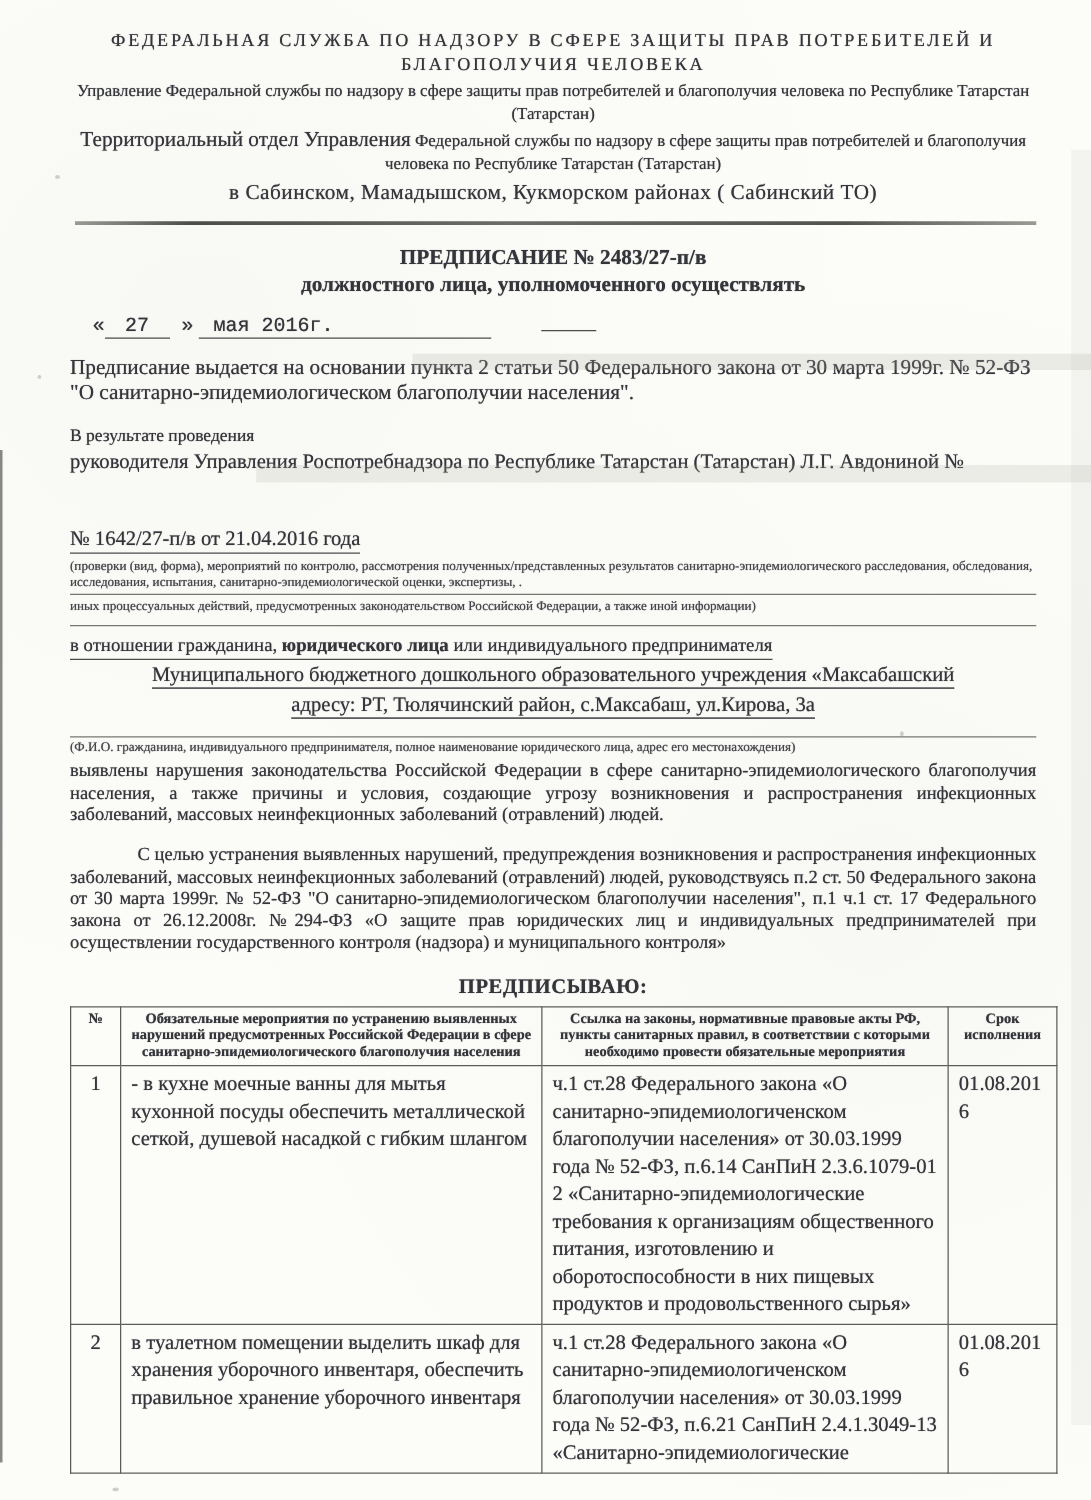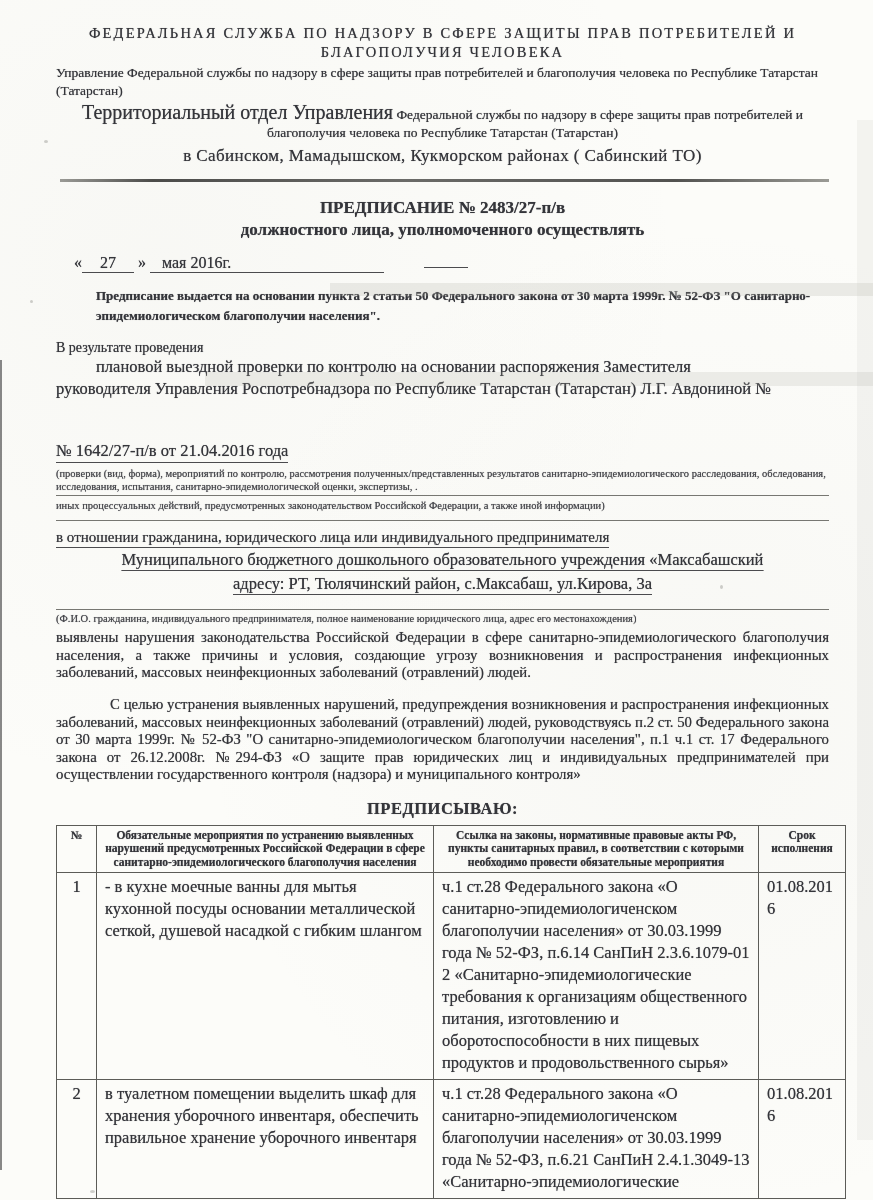--- a/index.html
+++ b/index.html
@@ -11,44 +11,44 @@
       radial-gradient(circle at 80% 60%, rgba(170,170,160,0.05), transparent 50%);
     overflow:hidden;
     font-family:"Liberation Serif","DejaVu Serif",serif;
     color:#34353a;
     box-sizing:border-box;
     padding:24px 44px 0 56px;
     text-shadow:0 0 0.7px rgba(55,55,60,0.75);
   }
   
   .agency { font-size:14.5px; letter-spacing:2.2px; line-height:19px; text-align:center; max-width:770px; margin:0 auto; }
-  .department { margin-top:2px; font-size:13.5px; line-height:18px; text-align:left; }
+  .department { margin-top:2px; font-size:13.5px; line-height:18px; text-align:center; }
   .territorial { margin-top:3px; font-size:13.5px; line-height:18px; text-align:center; }
-  .territorial .lead { font-size:20px;text-align:right; }
+  .territorial .lead { font-size:17px;text-align:right; }
   .districts { margin-top:3px; font-size:17px; line-height:21px; text-align:center; letter-spacing:0.4px; }
   .rule { margin:13px 0 0 4px; height:3px; border:none;
     background:linear-gradient(to right,#9a9a95,#4c4c4a 12%,#6b6b68 45%,#525250 80%,#9a9a95); }
   
   .title { margin-top:15px; text-align:center; font-weight:bold; font-size:17px; line-height:22px; }
   
-  .date-line { margin:13px 0 0 18px; font-size:16px; white-space:nowrap; }
+  .date-line { margin:13px 0 0 18px; font-size:16px; white-space:nowrap;font-family:Liberation Mono, monospace; }
   .u-day { display:inline-block; width:52px; text-align:center; border-bottom:1.4px solid #4b4b4e; }
   .u-month { display:inline-block; width:222px; padding-left:12px; border-bottom:1.4px solid #4b4b4e; margin-left:4px; }
   .u-blank { display:inline-block; width:44px; border-bottom:1.4px solid #4b4b4e; margin-left:40px; }
   
-  .basis { margin-top:13px; font-weight:bold; font-size:13px; line-height:20px;margin-left:40px; }
+  .basis { margin-top:13px; font-weight:normal; font-size:17px; line-height:20px; }
   .result-intro { margin-top:8px; font-size:14px; line-height:17px; }
   .detail-line { font-size:16.5px; line-height:22px; }
   .detail-line.indent { padding-left:40px; }
   .detail-line.underlined { width:fit-content; border-bottom:1.5px solid #4b4b4e;margin-top:40px; }
   .fineprint { margin-top:3px; font-size:10.5px; line-height:12.5px; text-align:left; color:#46474c; }
   .hairline { border:none; border-top:1px solid #777772; margin:2px 0 0 0; }
   .hairline.gap { margin-top:7px; }
   .subject-label { margin-top:7px; font-size:15px; line-height:19px; width:fit-content; border-bottom:1.3px solid #4b4b4e; }
-  .subject-label .b { font-weight:normal; }
+  .subject-label .b { font-weight:bold; }
   .subject-line { font-size:16.5px; line-height:24px; text-decoration:underline; text-decoration-color:#4b4b4e; text-decoration-thickness:1.3px; text-underline-offset:5px; }
   .subject-line.c { text-align:center; }
   .body-para { margin-top:4px; font-size:14.8px; line-height:17.5px; text-align:justify; }
   .body-para.indent { margin-top:0; text-indent:54px; }
   .command { margin-top:6px; text-align:center; font-weight:bold; font-size:16.5px; letter-spacing:0.5px; }
   
   table.order { margin-top:6px; width:100%; border-collapse:collapse; table-layout:fixed; }
   table.order th, table.order td { border:1px solid #5c5c58; vertical-align:top; }
   table.order th { font-size:11.5px; line-height:13.5px; font-weight:bold; padding:3px 5px; text-align:center; }
   table.order td { font-size:16.5px; line-height:22px; padding:3px 8px 5px 8px; }
@@ -90,21 +90,20 @@
     <div>должностного лица, уполномоченного осуществлять</div>
   </div>
 
   <div class="date-line">
     <span>«</span><span class="u-day">27</span> <span>»</span><span class="u-month">мая    2016г.</span><span class="u-blank"></span>
   </div>
 
   <p class="basis">Предписание выдается на основании пункта 2 статьи 50 Федерального закона от 30 марта 1999г. № 52-ФЗ "О санитарно-эпидемиологическом благополучии населения".</p>
 
   <div class="result-intro">В результате проведения</div>
-  <div class="detail-line indent">плановой  выездной проверки по контролю на основании распоряжения   Заместителя</div>
   <div class="detail-line">руководителя Управления Роспотребнадзора по Республике Татарстан (Татарстан) Л.Г. Авдониной №</div>
   <div class="detail-line underlined">№ 1642/27-п/в от 21.04.2016 года</div>
 
   <div class="fineprint" style="margin-top:5px;">(проверки (вид, форма), мероприятий по контролю, рассмотрения полученных/представленных результатов санитарно-эпидемиологического расследования, обследования, исследования, испытания, санитарно-эпидемиологической оценки, экспертизы,  .</div>
   <hr class="hairline">
   <div class="fineprint" style="margin-top:4px;">иных процессуальных действий, предусмотренных законодательством Российской Федерации, а также иной информации)</div>
   <hr class="hairline gap">
 
   <div class="subject-label"><span>в отношении гражданина, </span><span class="b">юридического лица</span><span> или индивидуального предпринимателя</span></div>
 
@@ -130,21 +129,21 @@
       <tr>
         <th>№</th>
         <th>Обязательные мероприятия по устранению выявленных нарушений предусмотренных Российской Федерации в сфере санитарно-эпидемиологического благополучия населения</th>
         <th>Ссылка на законы, нормативные правовые акты РФ, пункты санитарных правил, в соответствии с которыми необходимо провести обязательные мероприятия</th>
         <th>Срок исполнения</th>
       </tr>
     </thead>
     <tbody>
       <tr>
         <td class="num">1</td>
-        <td>- в кухне  моечные  ванны  для мытья кухонной посуды основании металлической сеткой, душевой насадкой с гибким шлангом</td>
+        <td>- в кухне  моечные  ванны  для мытья кухонной посуды обеспечить металлической сеткой, душевой насадкой с гибким шлангом</td>
         <td>ч.1 ст.28  Федерального закона «О санитарно-эпидемиологиченском благополучии населения» от 30.03.1999 года № 52-ФЗ,  п.6.14 СанПиН 2.3.6.1079-01 2 «Санитарно-эпидемиологические требования к организациям общественного питания, изготовлению и оборотоспособности в них пищевых продуктов и продовольственного сырья»</td>
         <td class="deadline">01.08.2016</td>
       </tr>
       <tr>
         <td class="num">2</td>
         <td>в туалетном помещении выделить шкаф для хранения уборочного инвентаря, обеспечить правильное хранение уборочного инвентаря</td>
         <td>ч.1 ст.28  Федерального закона «О санитарно-эпидемиологиченском благополучии населения» от 30.03.1999 года № 52-ФЗ, п.6.21 СанПиН 2.4.1.3049-13 «Санитарно-эпидемиологические</td>
         <td class="deadline">01.08.2016</td>
       </tr>
     </tbody>

